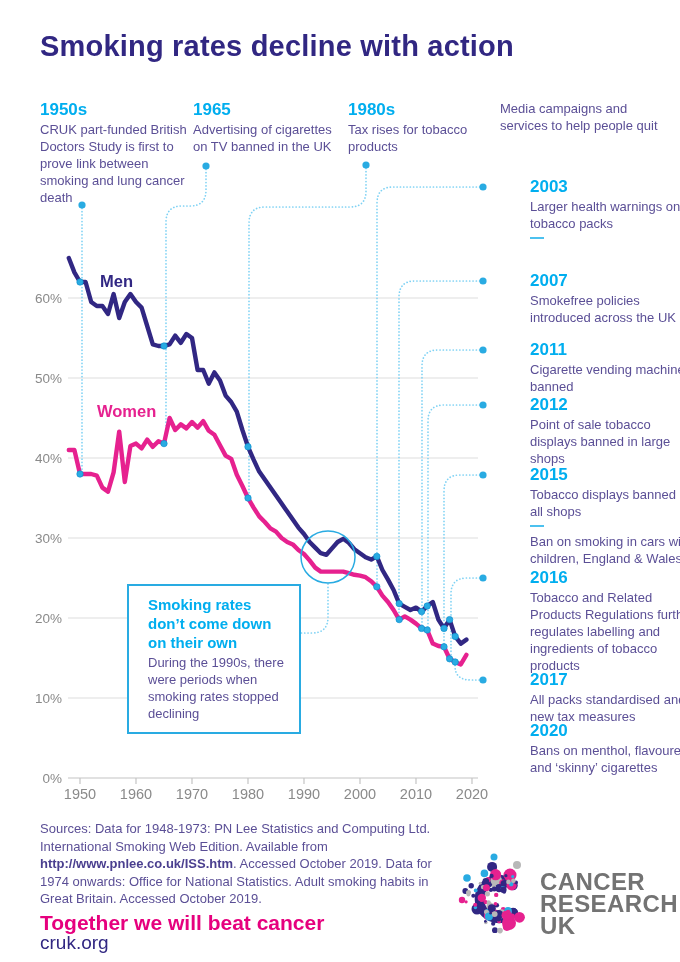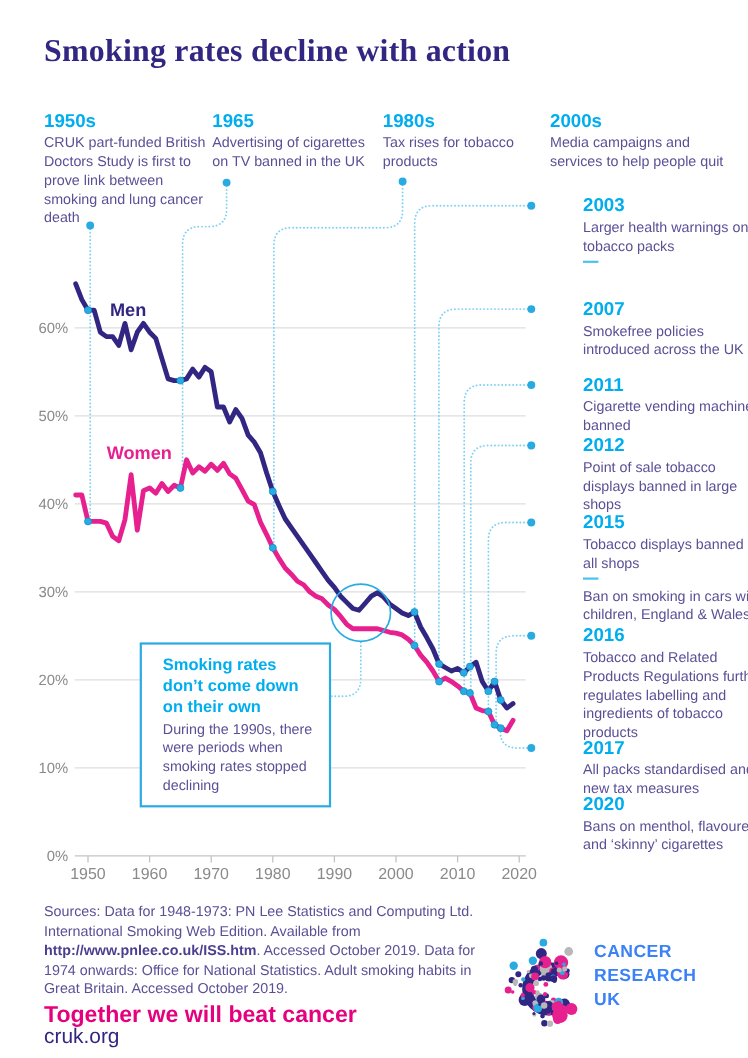--- a/index.html
+++ b/index.html
@@ -1,38 +1,38 @@
 <!DOCTYPE html>
 <html><head>
 <meta charset="utf-8">
 <style>
   html,body{margin:0;padding:0;background:#fff;}
   .page{position:relative;width:680px;height:962px;background:#ffffff;overflow:hidden;
         font-family:"Liberation Sans",sans-serif;}
   #chart{position:absolute;left:0;top:0;width:680px;height:962px;pointer-events:none;}
   .title{position:absolute;left:40px;top:30px;width:600px;margin:0;
-         font-size:29px;font-weight:600;color:#312782;letter-spacing:0.2px;font-family:Liberation Serif, serif;}
+         font-size:29px;font-weight:600;color:#312782;letter-spacing:0.2px;}
   .col{position:absolute;top:100px;}
   .block .yr{font-size:17px;font-weight:700;color:#00aeef;line-height:19px;margin:0 0 2px 0;}
   .block p{margin:0;font-size:13px;line-height:17px;color:#5b4f96;}
   .rblock{position:absolute;left:500px;width:168px;margin-left:30px;}
   .divider{width:14px;height:0;border-top:2px solid #4cc1ef;margin:5px 0 6px 0;}
   .callout{position:absolute;left:127px;top:584px;width:139px;background:#fff;
            border:2px solid #29abe2;padding:9px 12px 10px 19px;z-index:3;}
   .callout .ct{font-size:15px;font-weight:700;color:#00aeef;line-height:19px;margin:0 0 2px 0;}
   .callout .cb{font-size:13px;color:#5b4f96;line-height:17px;margin:0;}
   .sources{position:absolute;left:40px;top:820px;width:418px;margin:0;
            font-size:13px;line-height:17.5px;color:#5b4f96;}
   .sources .bold{font-weight:700;color:#4a3f8f;}
   .cruk-url{position:absolute;left:40px;top:932px;font-size:19px;font-weight:400;color:#312782;}
   .tagline{position:absolute;left:40px;top:911px;font-size:21px;font-weight:600;color:#e6007e;}
   .logo{position:absolute;left:447px;top:845px;width:230px;height:112px;}
   #logoC{position:absolute;left:0;top:0;width:112px;height:112px;}
-  .logo-text{position:absolute;left:93px;top:10px;font-size:16px;line-height:22px;
-             font-weight:600;color:#3b82f6;letter-spacing:0.4px;}
+  .logo-text{position:absolute;left:93px;top:26px;font-size:24px;line-height:22px;
+             font-weight:600;color:#737373;letter-spacing:0.4px;}
 </style>
 </head>
 <body>
 
 <div class="page">
 
   <svg id="chart" viewBox="0 0 680 962" xmlns="http://www.w3.org/2000/svg">
       <line x1="68" y1="778" x2="478" y2="778" stroke="#c4c4c4" stroke-width="1.2"></line>
       <text x="62" y="782.5" text-anchor="end" fill="#8a8a8a" font-size="13.5" font-family="Liberation Sans, sans-serif">0%</text>
       <line x1="68" y1="698" x2="478" y2="698" stroke="#dedede" stroke-width="1.2"></line>
@@ -120,21 +120,20 @@
       </div>
       <div class="col block" style="left: 193px; width: 150px;">
         <p class="yr">1965</p>
         <p>Advertising of cigarettes on TV banned in the UK</p>
       </div>
       <div class="col block" style="left: 348px; width: 145px;">
         <p class="yr">1980s</p>
         <p>Tax rises for tobacco products</p>
       </div>
       <div class="col block" style="left: 500px; width: 165px;">
-        <p class="yr">2000s</p>
         <p>Media campaigns and services to help people quit</p>
       </div>
     </div>
   <div id="rightCol">
       <div class="rblock block" style="top: 177px;">
         <p class="yr">2003</p>
         <p>Larger health warnings on tobacco packs</p>
         <div class="divider"></div>
       </div>
       <div class="rblock block" style="top: 271px;">

